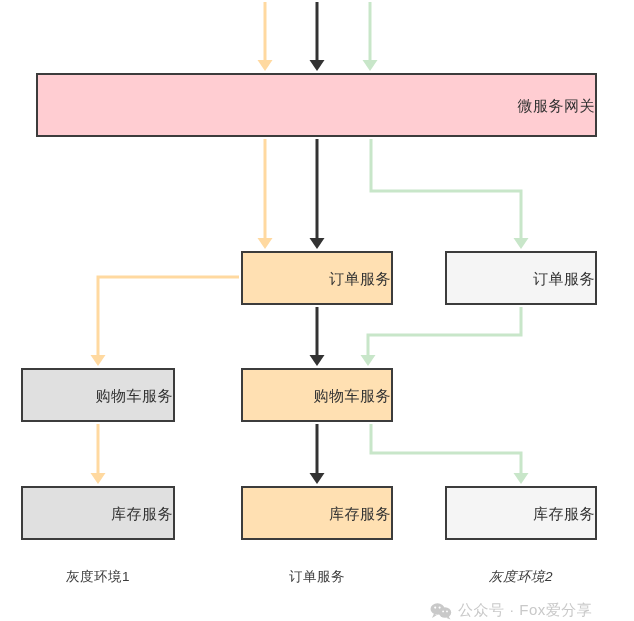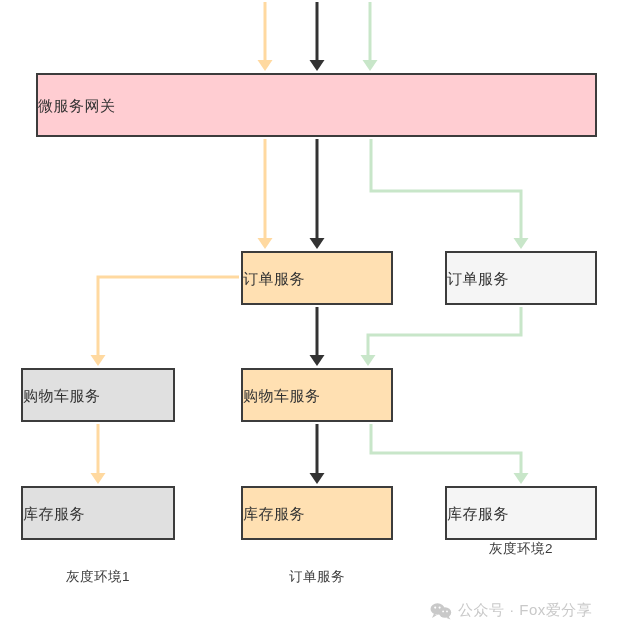--- a/index.html
+++ b/index.html
@@ -23,21 +23,21 @@
     top: 0;
     width: 634px;
     height: 621px;
   }
   .node {
     position: absolute;
     box-sizing: border-box;
     border: 2px solid #3c3c3c;
     display: flex;
     align-items: center;
-    justify-content: flex-start;
+    justify-content: flex-end;
     font-size: 15px;
     color: #333333;
     letter-spacing: 0.5px;
     z-index: 3;
   }
   .node-label {
     line-height: 1;
     white-space: nowrap;
   }
   .col-label {
@@ -121,21 +121,21 @@
       <div class="node" style="left: 241px; top: 486px; width: 152px; height: 54px; background: rgb(255, 224, 178); border-color: rgb(60, 60, 60);">
         <span class="node-label">库存服务</span>
       </div>
       <div class="node" style="left: 445px; top: 486px; width: 152px; height: 54px; background: rgb(245, 245, 245); border-color: rgb(60, 60, 60);">
         <span class="node-label">库存服务</span>
       </div>
     </div>
   <div id="labels-layer">
       <div class="col-label" style="left: -2px; top: 568px; width: 200px;">灰度环境1</div>
       <div class="col-label" style="left: 217px; top: 568px; width: 200px;">订单服务</div>
-      <div class="col-label" style="left: 421px; top: 540px; width: 200px;">灰度环境2</div>
+      <div class="col-label" style="left: 421px; top: 568px; width: 200px; font-style: italic;">灰度环境2</div>
     </div>
 
   <div id="watermark">
     <span class="wm-icon">
       <svg width="22" height="18" viewBox="0 0 22 18" xmlns="http://www.w3.org/2000/svg">
         <ellipse cx="7.5" cy="7" rx="7" ry="5.8" fill="#c9c9c9"></ellipse>
         <path d="M4 11.5 L2 16 L6.6 13.2 Z" fill="#c9c9c9"></path>
         <ellipse cx="15" cy="10.5" rx="6.2" ry="5.2" fill="#c9c9c9"></ellipse>
         <path d="M18.4 14.2 L20.6 17.6 L16.6 16 Z" fill="#c9c9c9"></path>
         <circle cx="5.2" cy="5.6" r="1.05" fill="#ffffff"></circle>

